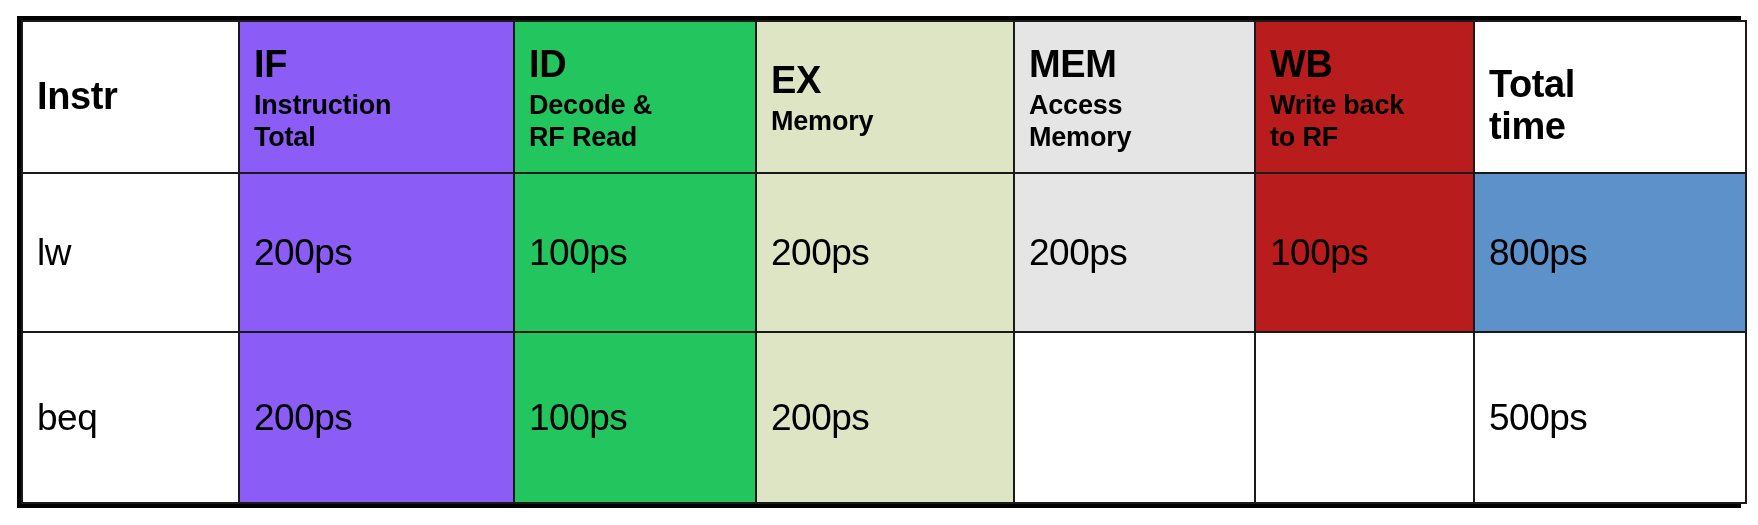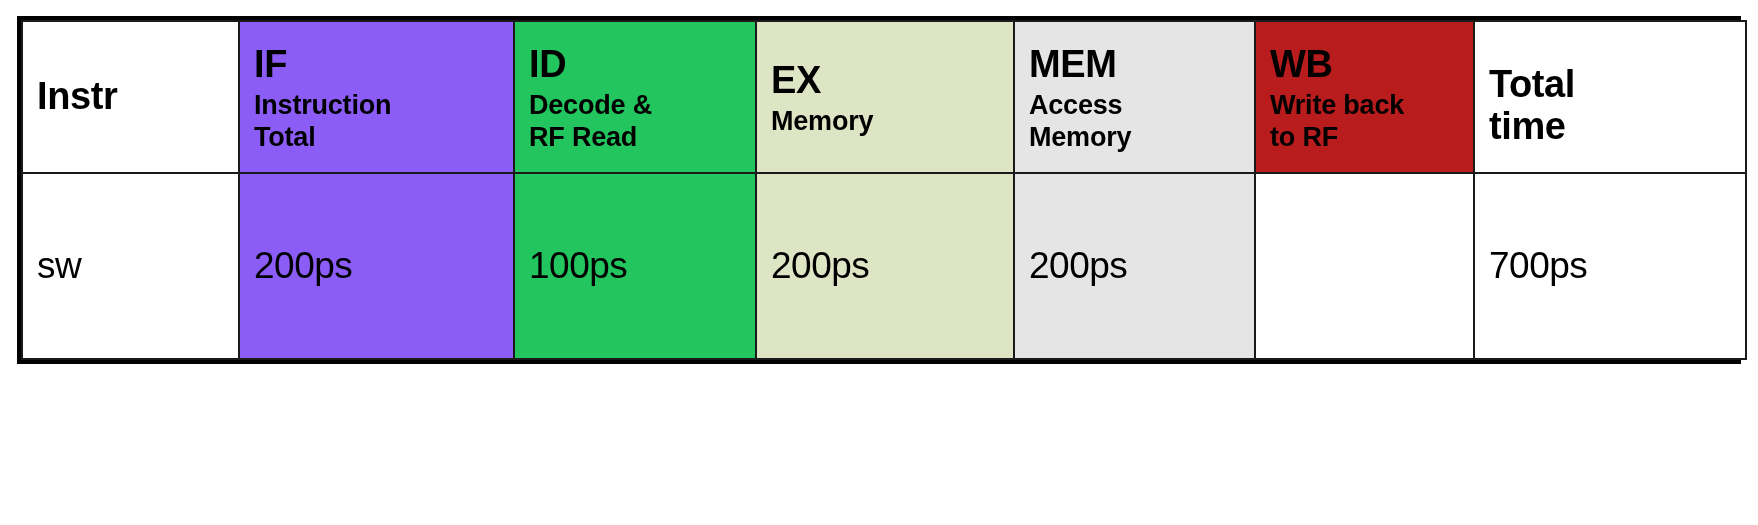--- a/index.html
+++ b/index.html
@@ -12,21 +12,21 @@
     height: 525px;
     font-family: "Liberation Sans", sans-serif;
     overflow: hidden;
   }
 
   #pipeline-table-wrap {
     position: absolute;
     left: 17px;
     top: 16px;
     width: 1724px;
-    height: 348px;
+    height: 492px;
     box-sizing: border-box;
     border: 4px solid #000000;
     background: #ffffff;
   }
 
   table.pipeline-table {
     width: 100%;
     height: 100%;
     border-collapse: collapse;
     table-layout: fixed;
@@ -153,28 +153,37 @@
         </th>
         <th class="head-cell head-total fill-none">
           <span class="head-abbr">Total
 time</span>
           <span class="head-desc"></span>
         </th>
       </tr>
     </thead>
     <tbody>
 
-
-      <tr class="row-sw">
-        <td class="instr-cell fill-none">sw</td>
+      <tr class="row-lw">
+        <td class="instr-cell fill-none">lw</td>
         <td class="val-cell fill-if">200ps</td>
         <td class="val-cell fill-id">100ps</td>
         <td class="val-cell fill-ex">200ps</td>
         <td class="val-cell fill-mem">200ps</td>
-        <td class="val-cell fill-none"></td>
-        <td class="val-cell fill-none">700ps</td>
+        <td class="val-cell fill-wb">100ps</td>
+        <td class="val-cell fill-highlight">800ps</td>
       </tr>
 
 
+
+      <tr class="row-beq">
+        <td class="instr-cell fill-none">beq</td>
+        <td class="val-cell fill-if">200ps</td>
+        <td class="val-cell fill-id">100ps</td>
+        <td class="val-cell fill-ex">200ps</td>
+        <td class="val-cell fill-none"></td>
+        <td class="val-cell fill-none"></td>
+        <td class="val-cell fill-none">500ps</td>
+      </tr>
 
     </tbody>
   </table>
 </div>
 
 </body></html>

